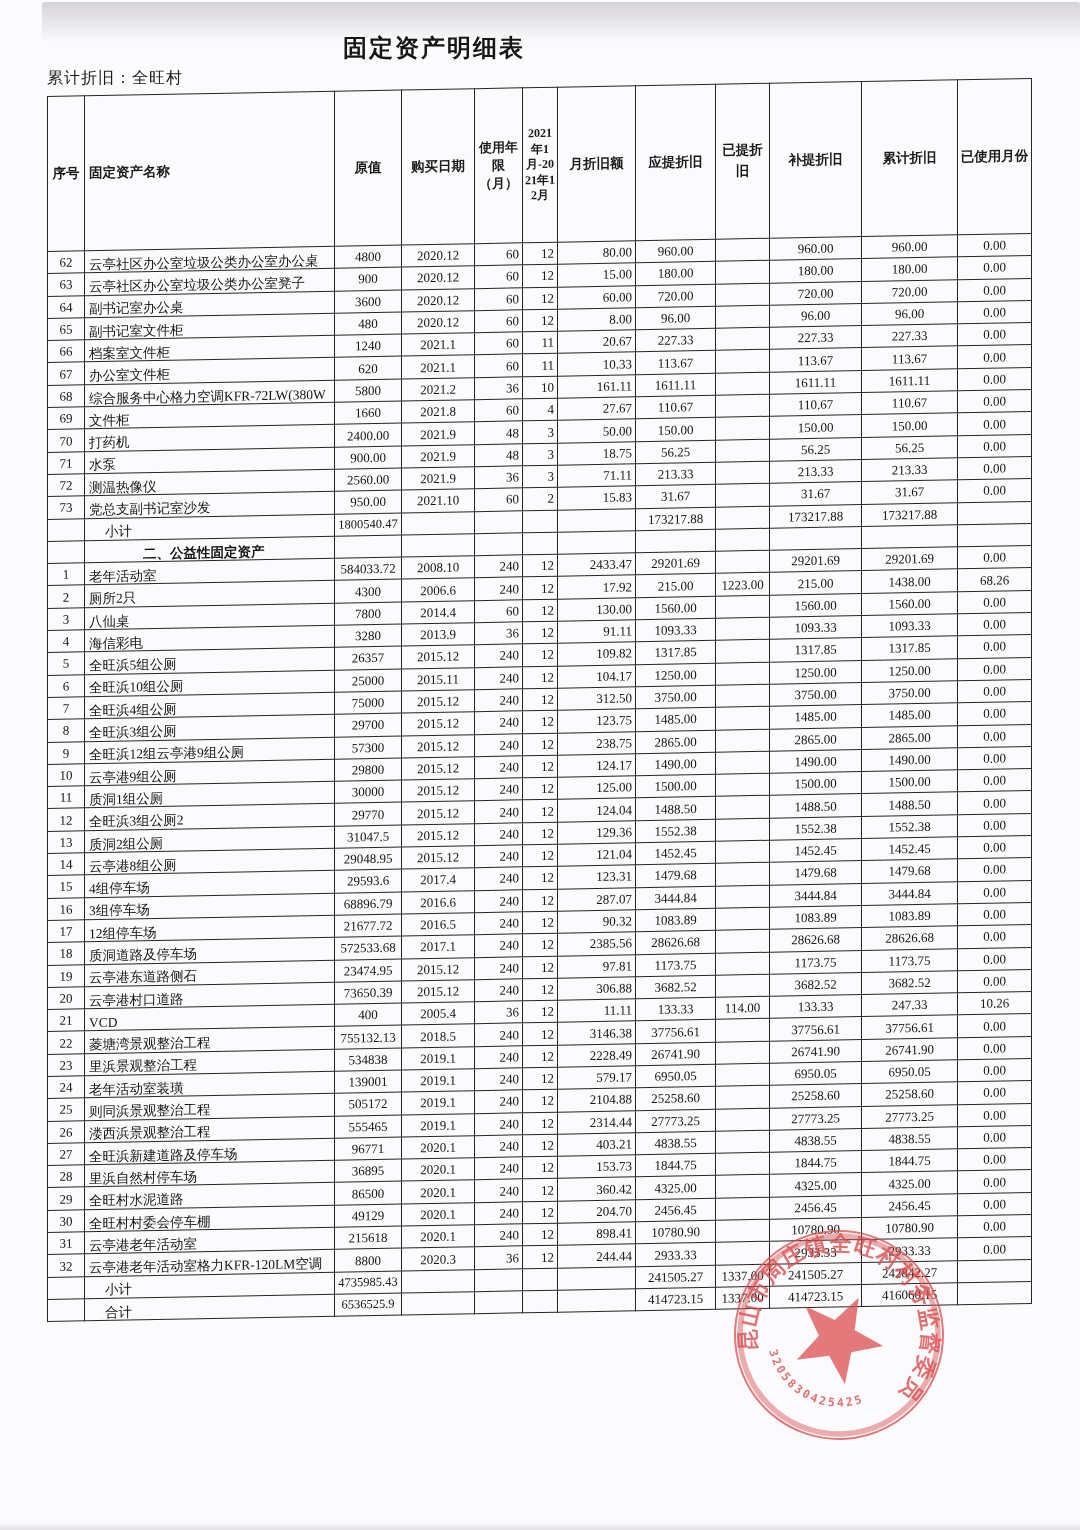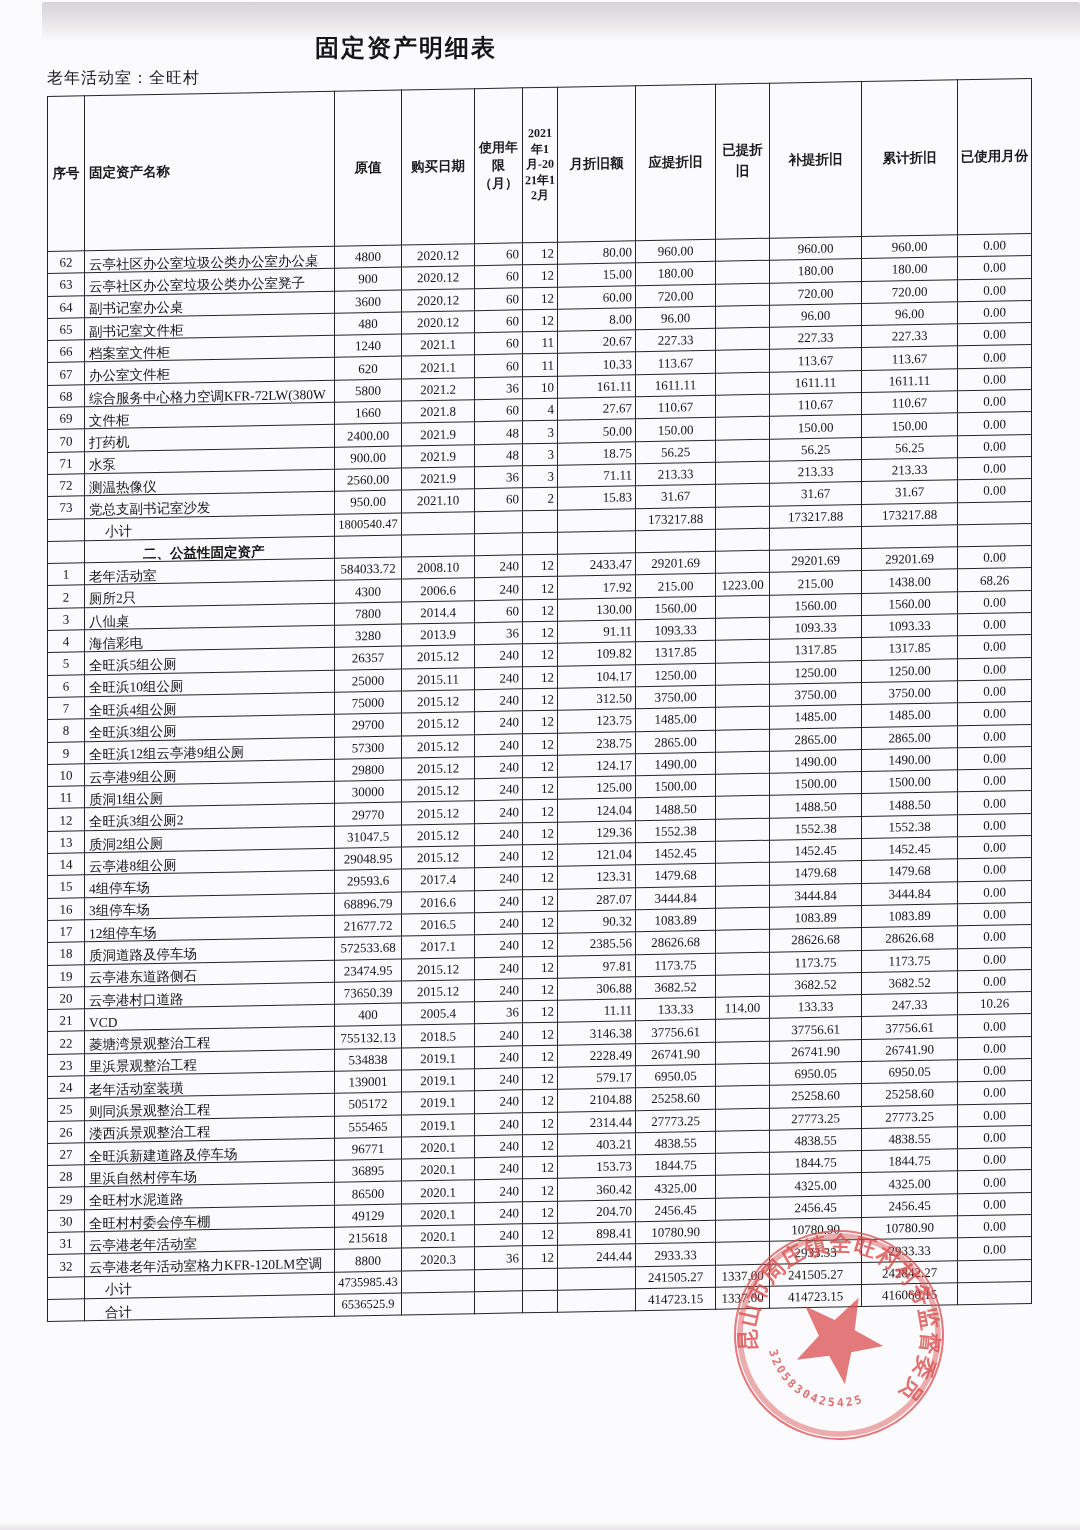--- a/index.html
+++ b/index.html
@@ -12,21 +12,21 @@
     background:linear-gradient(180deg,rgba(176,171,182,.5),rgba(251,250,252,0));
     border-radius:3px;pointer-events:none;
   }
   .scan-shadow-bottom{
     position:absolute;left:0;bottom:0;width:1080px;height:8px;
     background:linear-gradient(0deg,rgba(185,181,190,.35),rgba(251,250,252,0));
     pointer-events:none;
   }
   .title{
     position:absolute;top:32px;left:0;width:812px;margin:0;text-align:center;
-    font-size:24px;font-weight:700;letter-spacing:2px;color:#161616;
+    font-size:24px;font-weight:700;letter-spacing:2px;color:#161616;padding-left:28px;
   }
   .unit{position:absolute;top:68px;left:47px;font-size:16px;letter-spacing:1px;}
   .table-wrap{
     position:absolute;left:47px;top:96px;width:985px;
     transform:skewY(-1.05deg);transform-origin:0 0;
   }
   table{border-collapse:collapse;table-layout:fixed;width:985px;}
   th,td{border:1.4px solid #262626;overflow:hidden;}
   th{
     font-size:13.5px;font-weight:700;text-align:center;vertical-align:middle;
@@ -52,21 +52,21 @@
   .stamp{position:absolute;left:688px;top:1184px;width:302px;height:302px;opacity:.92;}
 </style>
 </head>
 <body>
 
 <div class="page">
   <div class="scan-shadow-top"></div>
   <div class="scan-shadow-bottom"></div>
 
   <h1 class="title">固定资产明细表</h1>
-  <div class="unit">老年活动室：全旺村</div>
+  <div class="unit">累计折旧：全旺村</div>
 
   <div class="table-wrap">
     <table>
       <colgroup>
         <col style="width:37px">
           <col style="width:250px">
           <col style="width:67px">
         <col style="width:73px">
           <col style="width:48px">
           <col style="width:35px">

